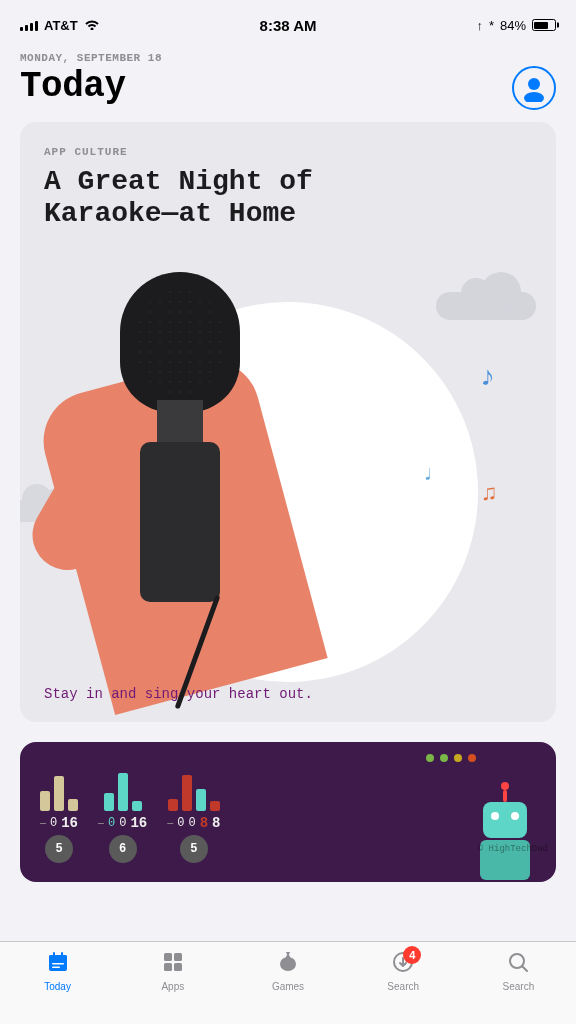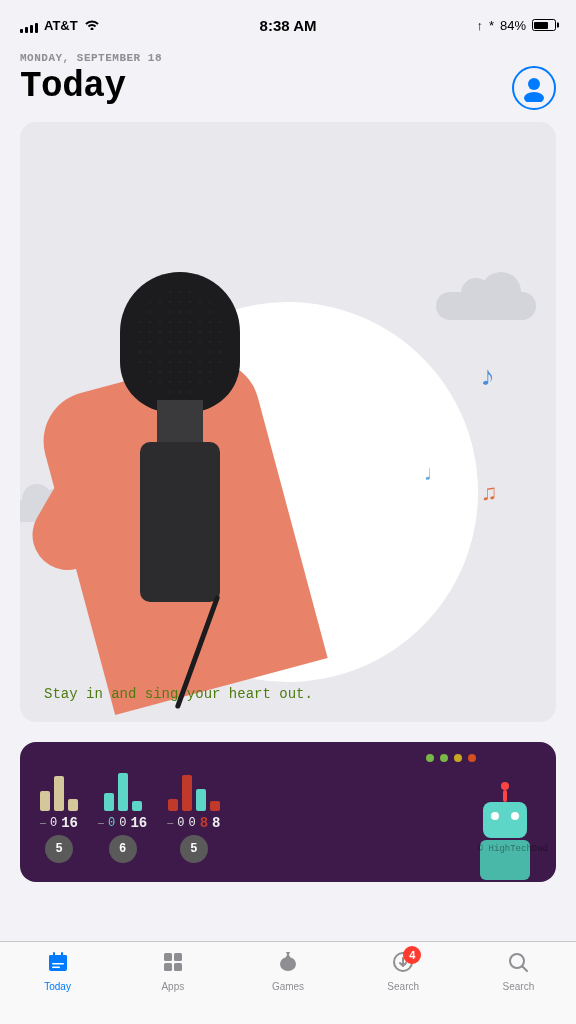--- a/index.html
+++ b/index.html
@@ -17,21 +17,21 @@
     .status-bar {
       display: flex;
       justify-content: space-between;
       align-items: center;
       padding: 12px 20px 6px 20px;
       background: #f2f2f7;
       height: 44px;
     }
     .status-left {
       display: flex;
-      align-items: flex-end;
+      align-items: center;
       gap: 6px;
       font-size: 13px;
       font-weight: 600;
       color: #000;
     }
     .signal-bars {
       display: flex;
       align-items: flex-end;
       gap: 2px;
       height: 12px;
@@ -330,21 +330,21 @@
       right: 60px;
       font-size: 22px;
       color: #e07040;
     }
 
     .card-subtitle {
       position: absolute;
       bottom: 20px;
       left: 24px;
       font-size: 14px;
-      color: #4d7c0f;
+      color: #701a75;
       font-weight: 400;
     }
 
     
     .second-card-preview {
       background: #3d1a4a;
       border-radius: 16px;
       height: 140px;
       overflow: hidden;
       position: relative;
@@ -545,20 +545,24 @@
     </div>
     <div class="profile-avatar">
       <svg width="28" height="28" viewBox="0 0 28 28" fill="none">
         <circle cx="14" cy="10" r="6" fill="#007aff"></circle>
         <ellipse cx="14" cy="24" rx="10" ry="6" fill="#007aff"></ellipse>
       </svg>
     </div>
   </div>
 
   <div class="featured-card">
+    <div class="card-content">
+      <div class="card-label">APP CULTURE</div>
+      <div class="card-title">A Great Night of Karaoke—at Home</div>
+    </div>
 
     <div class="card-illustration">
 
       <div class="cloud cloud-top-right"></div>
 
       <div class="cloud cloud-bottom-left"></div>
 
       <div class="white-circle"></div>
 
       <div class="music-note-blue-large">♪</div>

